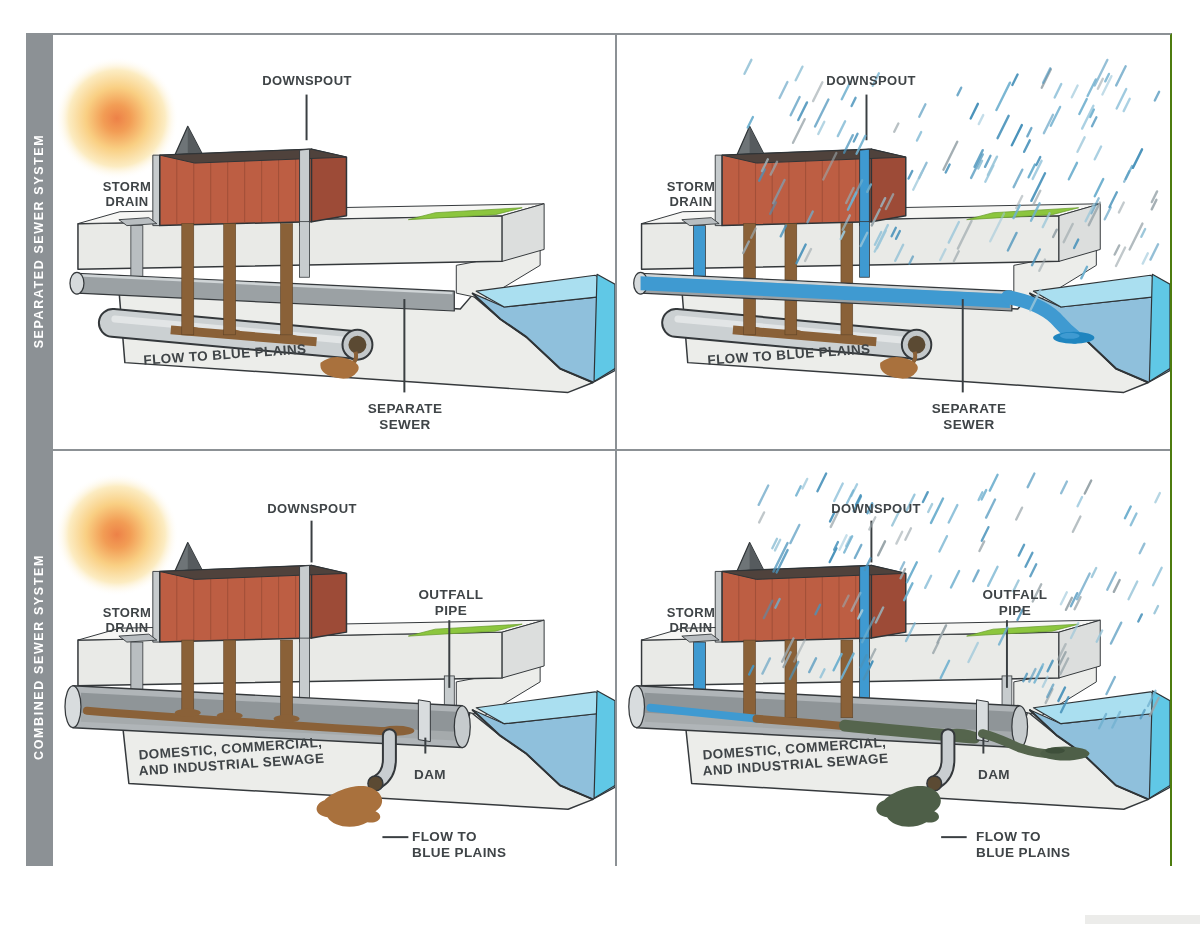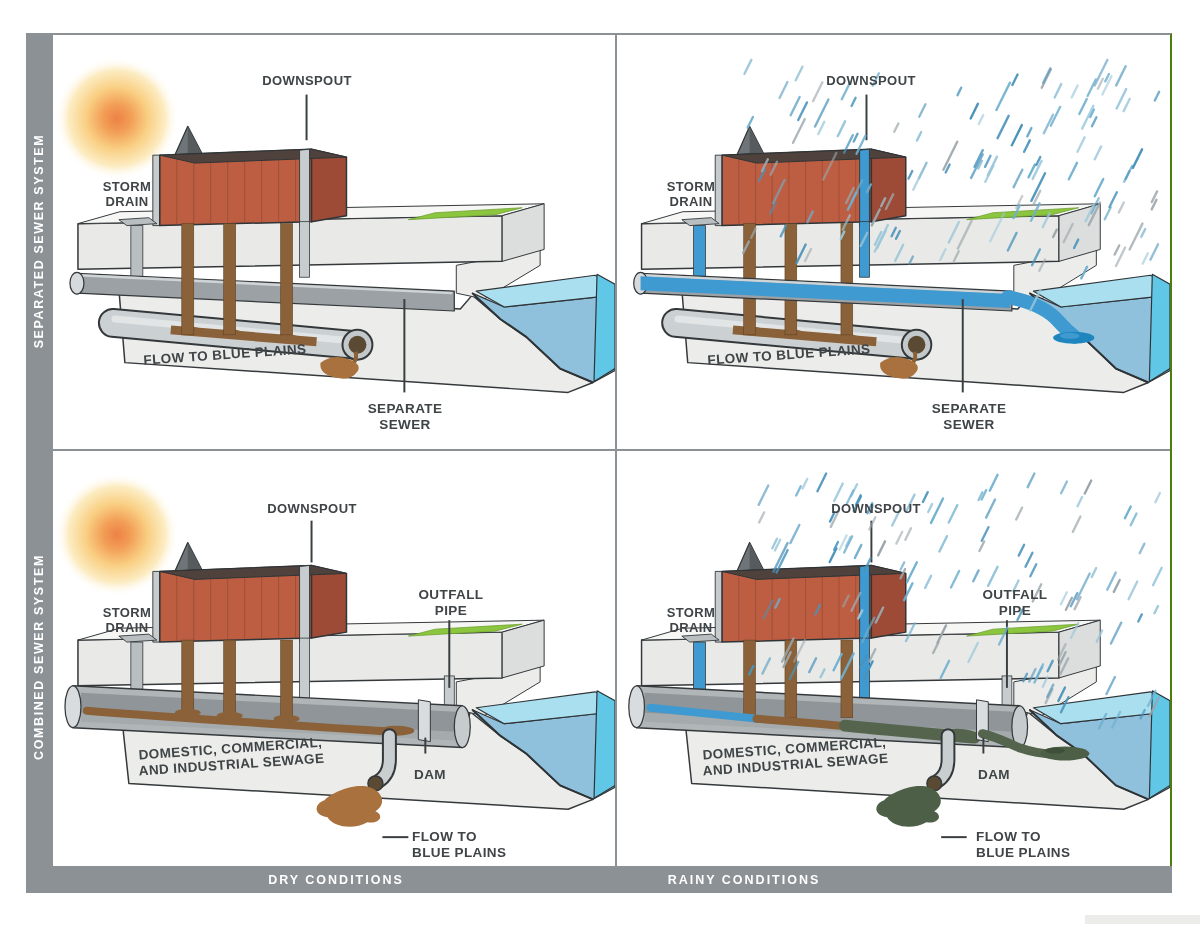--- a/index.html
+++ b/index.html
@@ -673,18 +673,14 @@
 DRAIN</div>
         <div class="lbl" style="left: 333px; top: 136px; width: 130px; font-size: 13.5px; text-align: center;">OUTFALL
 PIPE</div>
         <div class="lbl" style="left: 53px; top: 290px; width: 250px; font-size: 13.5px; text-align: center; transform: rotate(-4deg);">DOMESTIC, COMMERCIAL,
 AND INDUSTRIAL SEWAGE</div>
         <div class="lbl" style="left: 342px; top: 316px; width: 70px; font-size: 13.5px; text-align: center;">DAM</div>
         <div class="lbl" style="left: 359px; top: 378px; width: 120px; font-size: 13.5px; text-align: left;">FLOW TO
 BLUE PLAINS</div>
       </div>
   </div>
-  <div class="footer">
-    <div class="flabel" style="left:310px">DRY CONDITIONS</div>
-    <div class="flabel" style="left:718px">RAINY CONDITIONS</div>
-  </div>
 </div>
 <div class="shadow-br"></div>
 
 </body></html>

